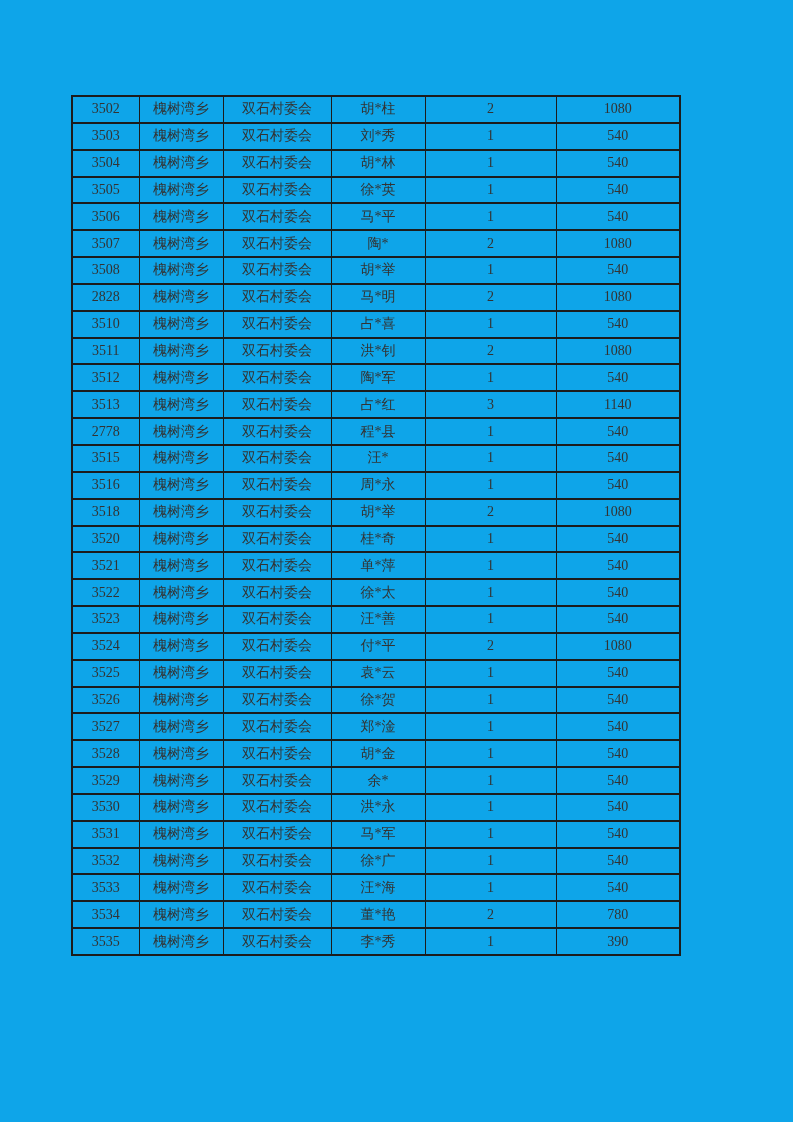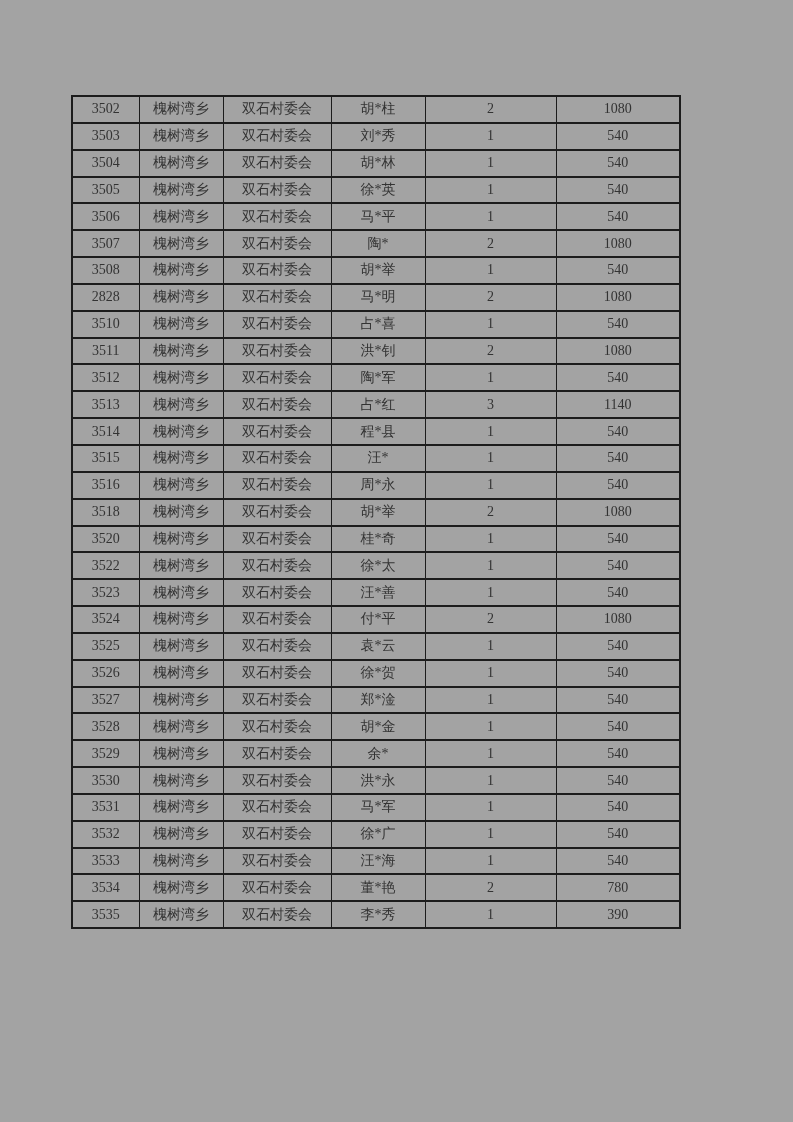--- a/index.html
+++ b/index.html
@@ -4,21 +4,21 @@
 <style>
   html, body {
     margin: 0;
     padding: 0;
     background: #ffffff;
   }
   .page {
     position: relative;
     width: 793px;
     height: 1122px;
-    background: #a3a3a3;
+    background: #0ea5e9;
     overflow: hidden;
     font-family: "Liberation Serif", "DejaVu Serif", serif;
   }
   table.data-table {
     position: absolute;
     left: 71px;
     top: 95px;
     width: 608px;
     border-collapse: collapse;
     table-layout: fixed;
@@ -143,21 +143,21 @@
   </tr>
         <tr>
     <td>3513</td>
     <td>槐树湾乡</td>
     <td>双石村委会</td>
     <td>占*红</td>
     <td>3</td>
     <td>1140</td>
   </tr>
         <tr>
-    <td>3514</td>
+    <td>2778</td>
     <td>槐树湾乡</td>
     <td>双石村委会</td>
     <td>程*县</td>
     <td>1</td>
     <td>540</td>
   </tr>
         <tr>
     <td>3515</td>
     <td>槐树湾乡</td>
     <td>双石村委会</td>
@@ -179,20 +179,28 @@
     <td>双石村委会</td>
     <td>胡*举</td>
     <td>2</td>
     <td>1080</td>
   </tr>
         <tr>
     <td>3520</td>
     <td>槐树湾乡</td>
     <td>双石村委会</td>
     <td>桂*奇</td>
+    <td>1</td>
+    <td>540</td>
+  </tr>
+        <tr>
+    <td>3521</td>
+    <td>槐树湾乡</td>
+    <td>双石村委会</td>
+    <td>单*萍</td>
     <td>1</td>
     <td>540</td>
   </tr>
         <tr>
     <td>3522</td>
     <td>槐树湾乡</td>
     <td>双石村委会</td>
     <td>徐*太</td>
     <td>1</td>
     <td>540</td>

